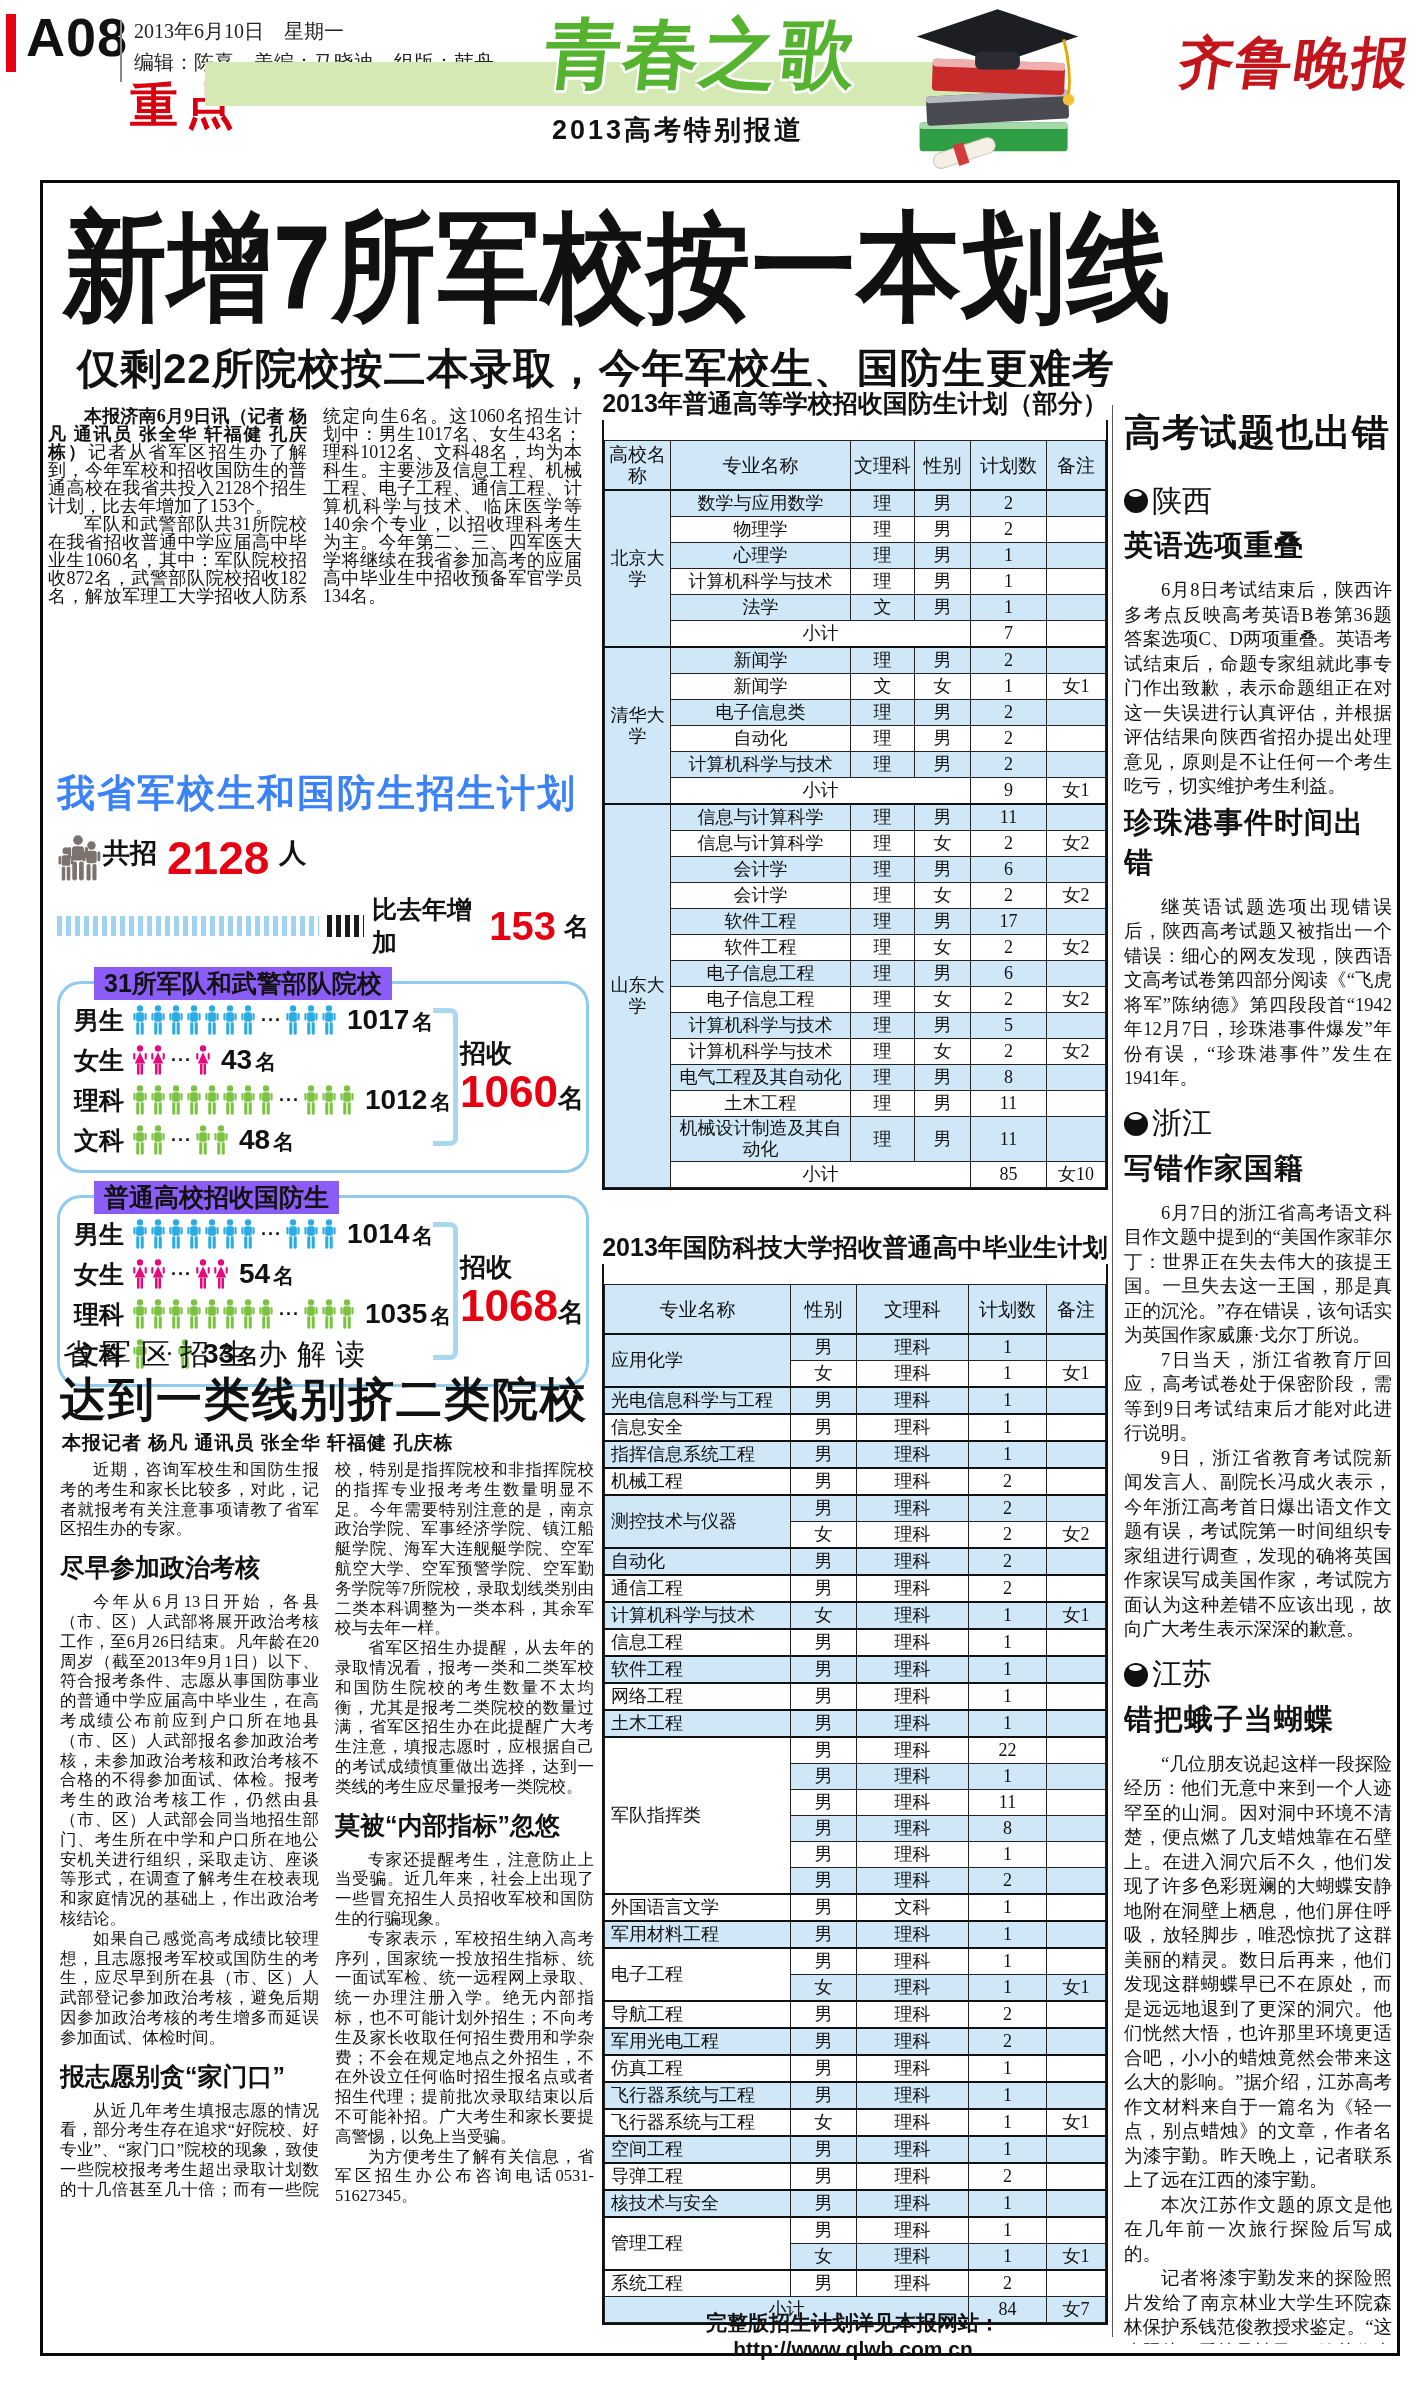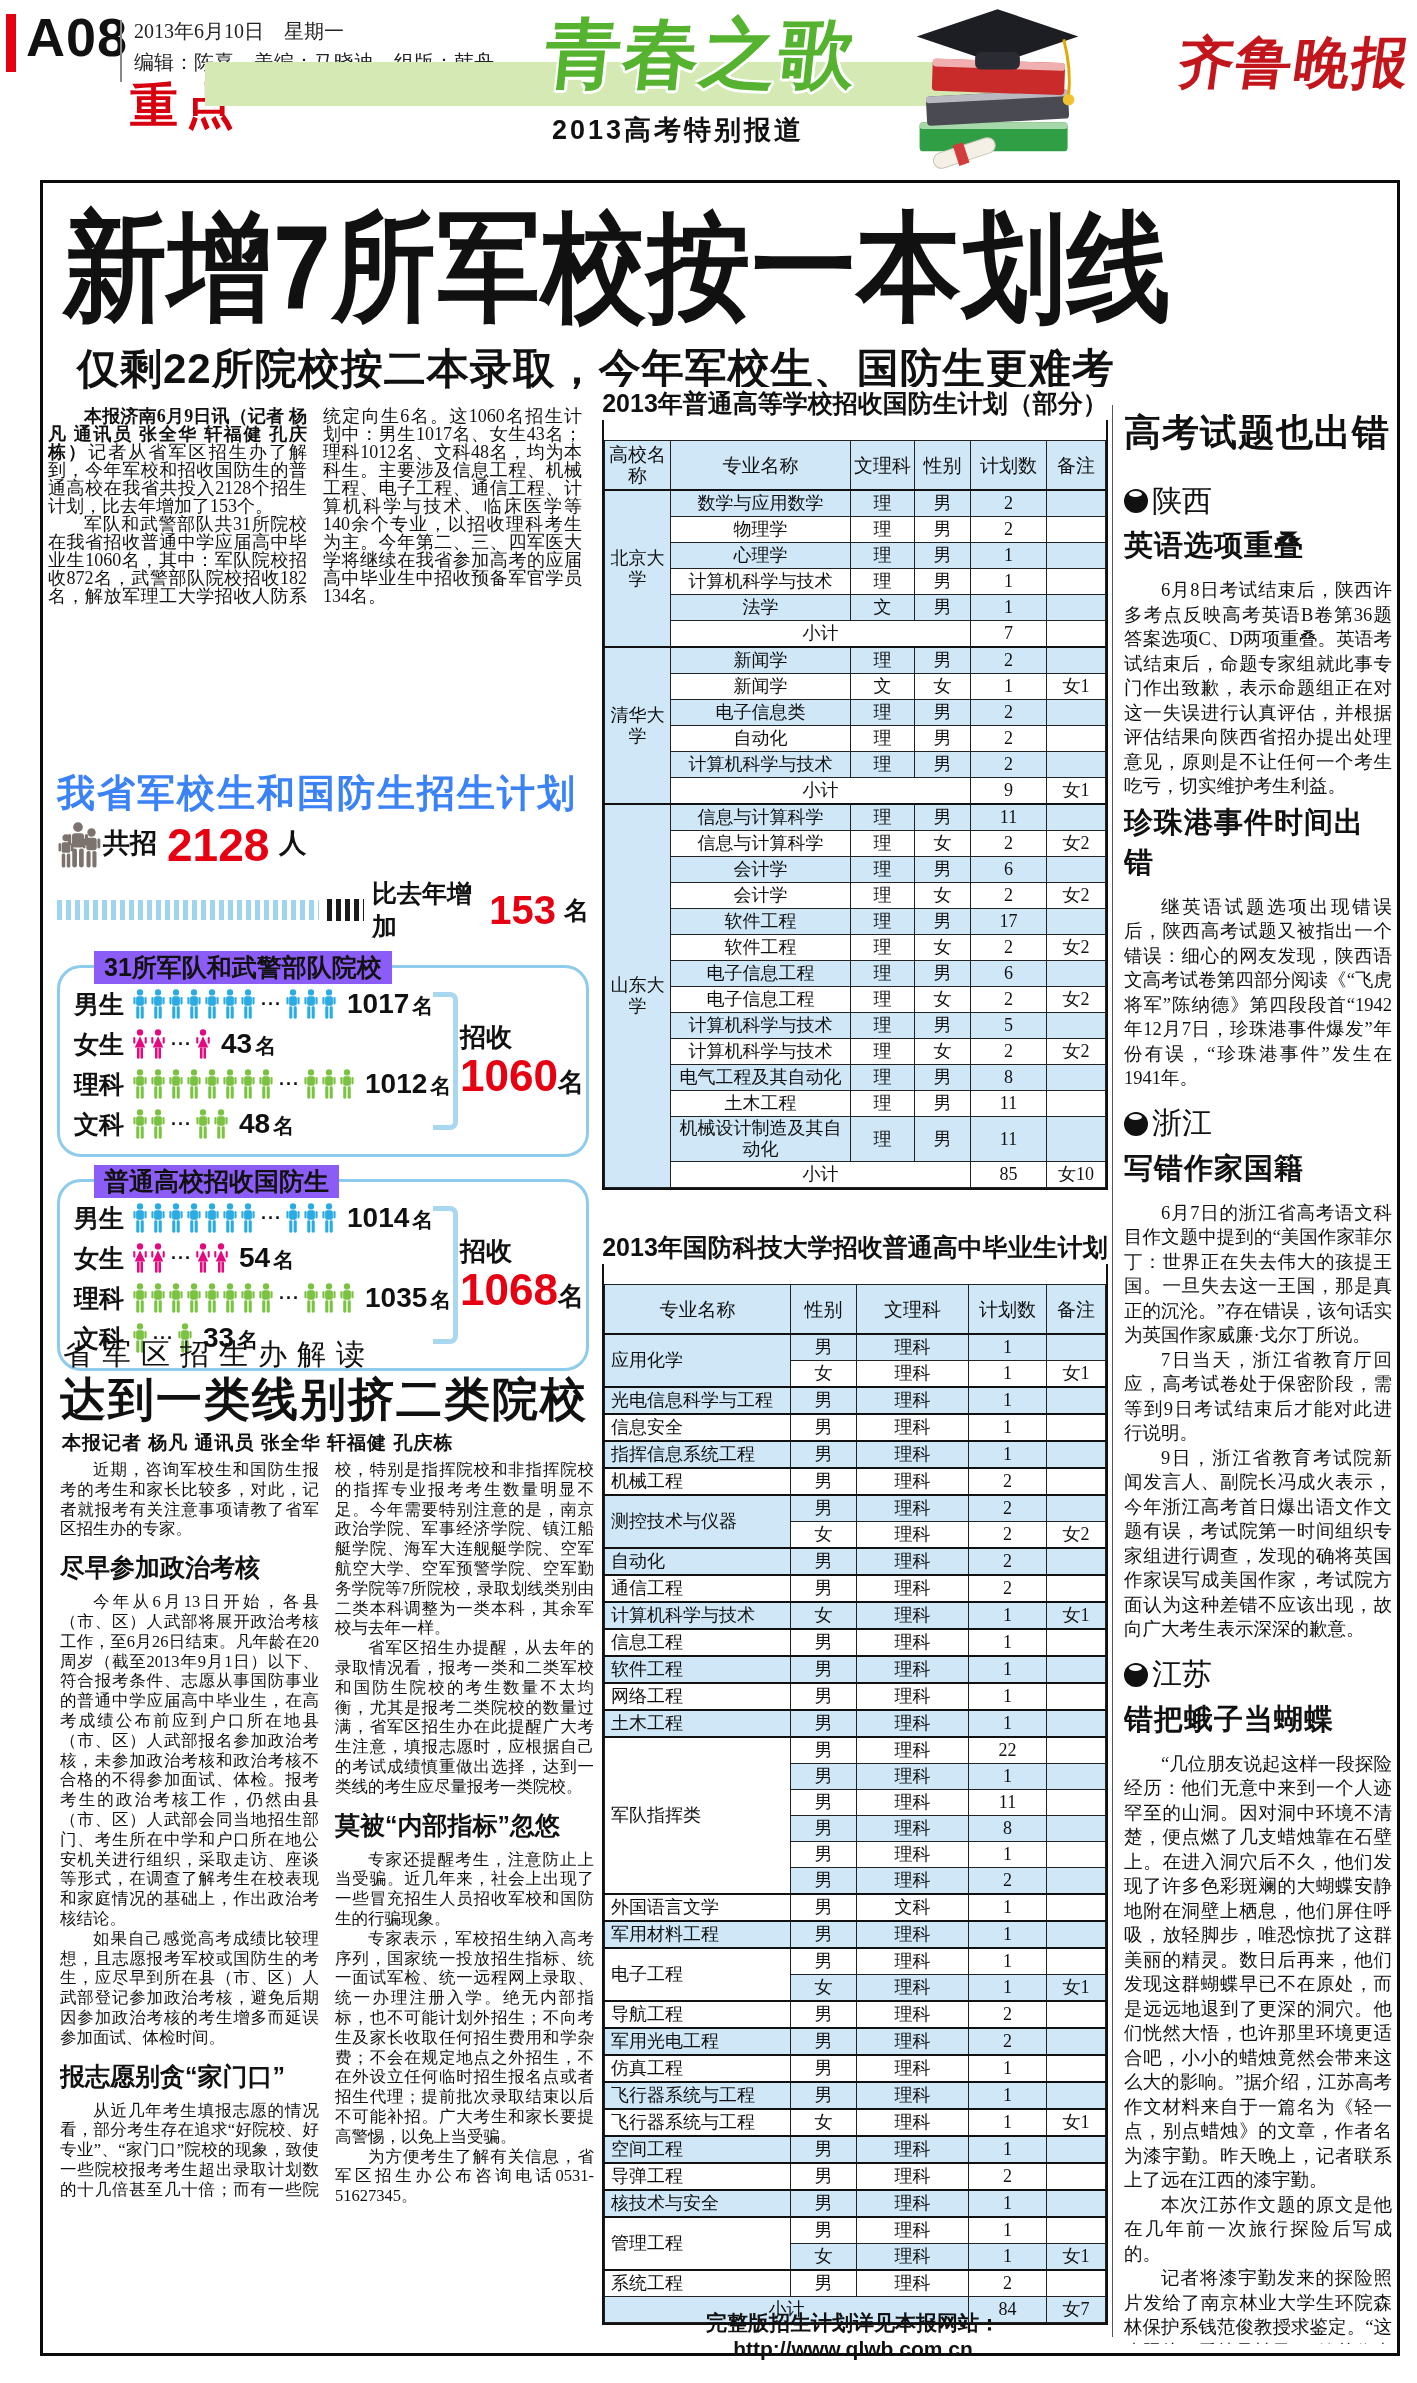--- a/index.html
+++ b/index.html
@@ -32,21 +32,21 @@
 
   
   .cols2{column-count:2;column-gap:16px;text-align:justify;overflow:hidden}
   .para{margin:0;text-indent:2em}
   #a1-body{position:absolute;left:5px;top:224px;width:534px;height:364px;font-size:18px;line-height:18px}
   #a1-body b{font-weight:700}
 
   
   #infographic{position:absolute;left:14px;top:585px;width:532px}
   .ig-title{font:900 38px "Liberation Sans","DejaVu Sans",sans-serif;color:#3b82f6;letter-spacing:2px}
-  .ig-total{display:flex;align-items:center;gap:10px;margin:0 0 6px;height:52px}
+  .ig-total{display:flex;align-items:flex-start;gap:10px;margin:16px 0 6px;height:52px}
   .ig-total .t{font:700 27px "Liberation Sans","DejaVu Sans",sans-serif;padding-bottom:4px}
   .ig-total .n{font:900 46px "Liberation Sans","DejaVu Sans",sans-serif;color:#e60012;line-height:1}
   .grp-icon{display:flex;align-items:flex-end}
   .grp-icon svg{margin-right:-9px}
   .ig-bar{display:flex;align-items:center;gap:8px;margin:4px 0 14px}
   .bar-blue{width:300px;height:20px;background:repeating-linear-gradient(90deg,#9fd4ef 0 5px,#fff 5px 9px)}
   .bar-black{width:42px;height:22px;background:repeating-linear-gradient(90deg,#1a1a1a 0 5px,#fff 5px 9px)}
   .ig-bar .t{font:700 25px "Liberation Sans","DejaVu Sans",sans-serif}
   .ig-bar .n{font:900 40px "Liberation Sans","DejaVu Sans",sans-serif;color:#e60012;line-height:1}
   .igbox{position:relative;border:3px solid #8fcbea;border-radius:24px;margin-top:22px;padding:16px 150px 10px 14px;min-height:140px}

